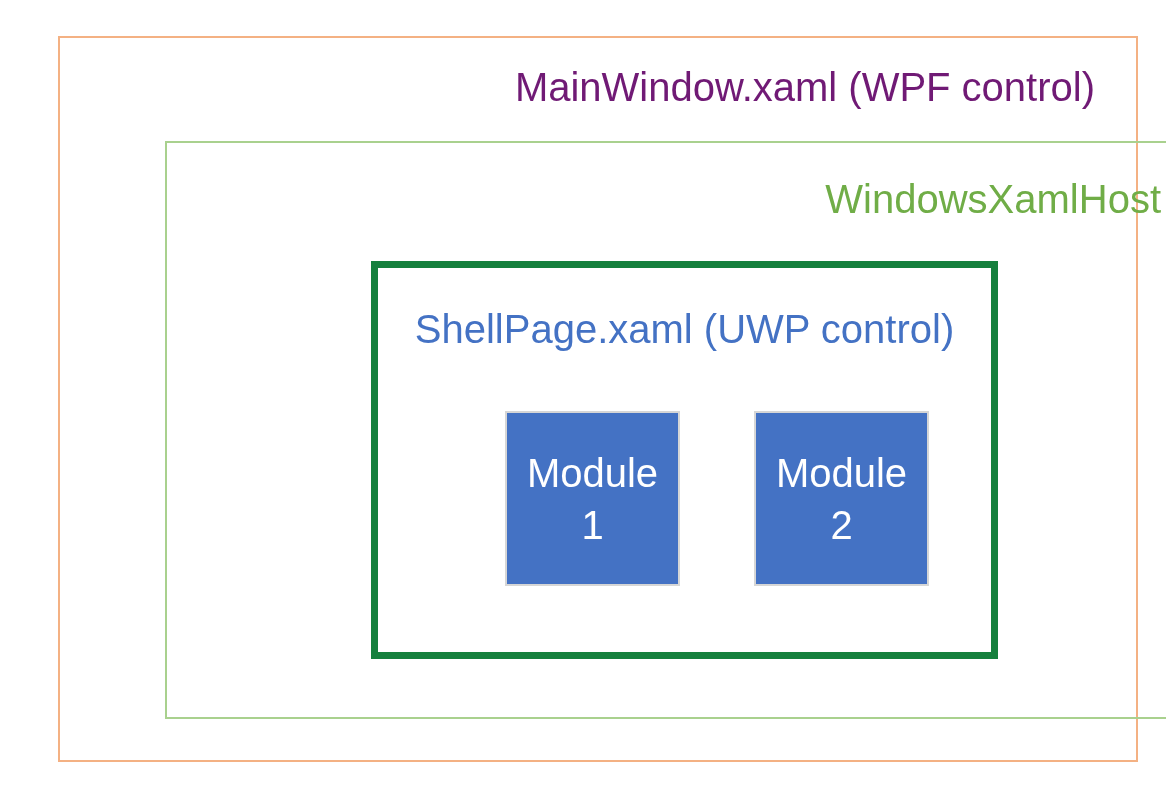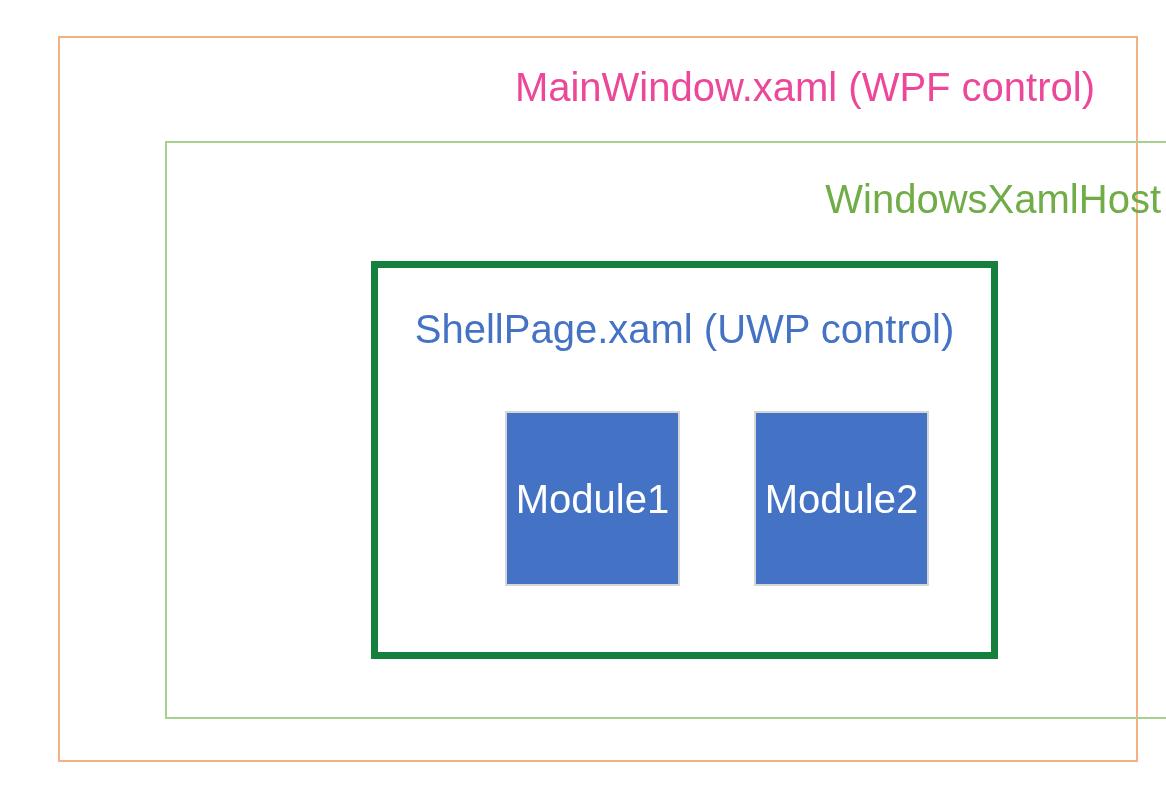--- a/index.html
+++ b/index.html
@@ -43,21 +43,21 @@
   }
   .label {
     position: absolute;
     font-size: 40px;
     line-height: 1.05;
     white-space: nowrap;
   }
   .title-label {
     top: 28px;
     right: 41px;
-    color: #ec4899;
+    color: #701a75;
     margin-left: 48px;
   }
   .host-label {
     top: 35px;
     right: 31px;
     color: #70AD47;
   }
   .shell-label {
     top: 40px;
     left: 0;
@@ -69,21 +69,21 @@
     position: absolute;
     box-sizing: border-box;
     width: 175px;
     height: 175px;
     background: #4472C4;
     border: 2px solid #D6D6D6;
     color: #ffffff;
     font-size: 40px;
     line-height: 52px;
     display: flex;
-    flex-direction: row;
+    flex-direction: column;
     align-items: center;
     justify-content: center;
     text-align: center;
   }
   .module1 { left: 127px; top: 143px; }
   .module2 { left: 376px; top: 143px; }
 </style>
 </head>
 <body>
 

